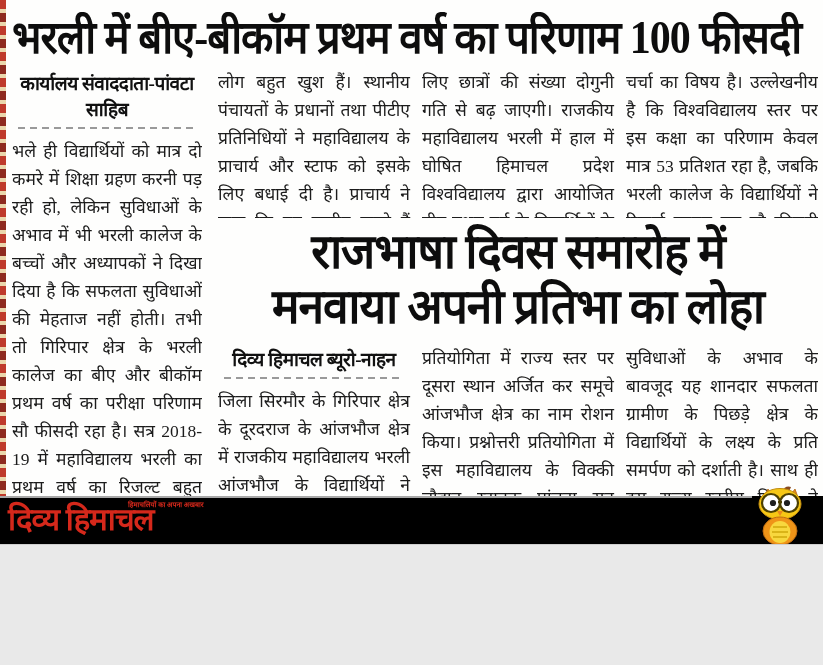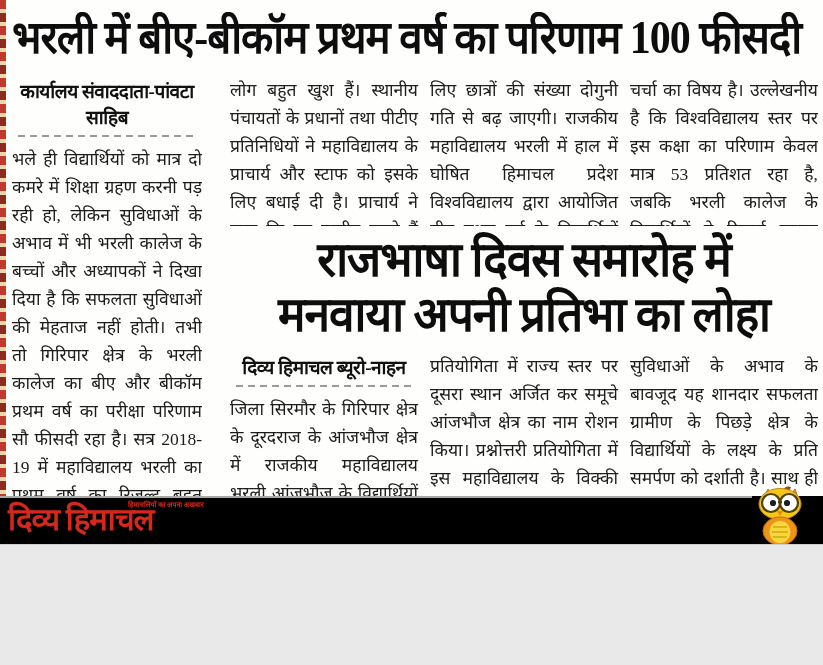--- a/index.html
+++ b/index.html
@@ -18,21 +18,21 @@
   }
   .content { position:absolute; left:12px; top:0; width:806px; height:616px; }
 
   .headline1 {
     font-size:42px; font-weight:bold; line-height:1.15;
     letter-spacing:-1px; white-space:nowrap; overflow:hidden;
     margin:12px 0 2px 0; color:#0d0d0d; transform:scaleY(1.08);
     transform-origin:top left;
   }
 
-  .cols { display:flex; gap:28px; margin-top:16px; }
+  .cols { display:flex; gap:16px; margin-top:8px; }
   .col1 { flex:0 0 190px; height:552px; overflow:hidden; }
   .right-zone { flex:1; min-width:0; }
 
   .byline {
     text-align:center; font-weight:bold; font-size:19px;
     margin:2px 0 5px 0; color:#111; letter-spacing:-0.5px;
   }
   .dash-rule {
     height:2px; margin:0 6px 8px 6px;
     background:repeating-linear-gradient(90deg,#9a9a9a 0 7px,transparent 7px 12px);

